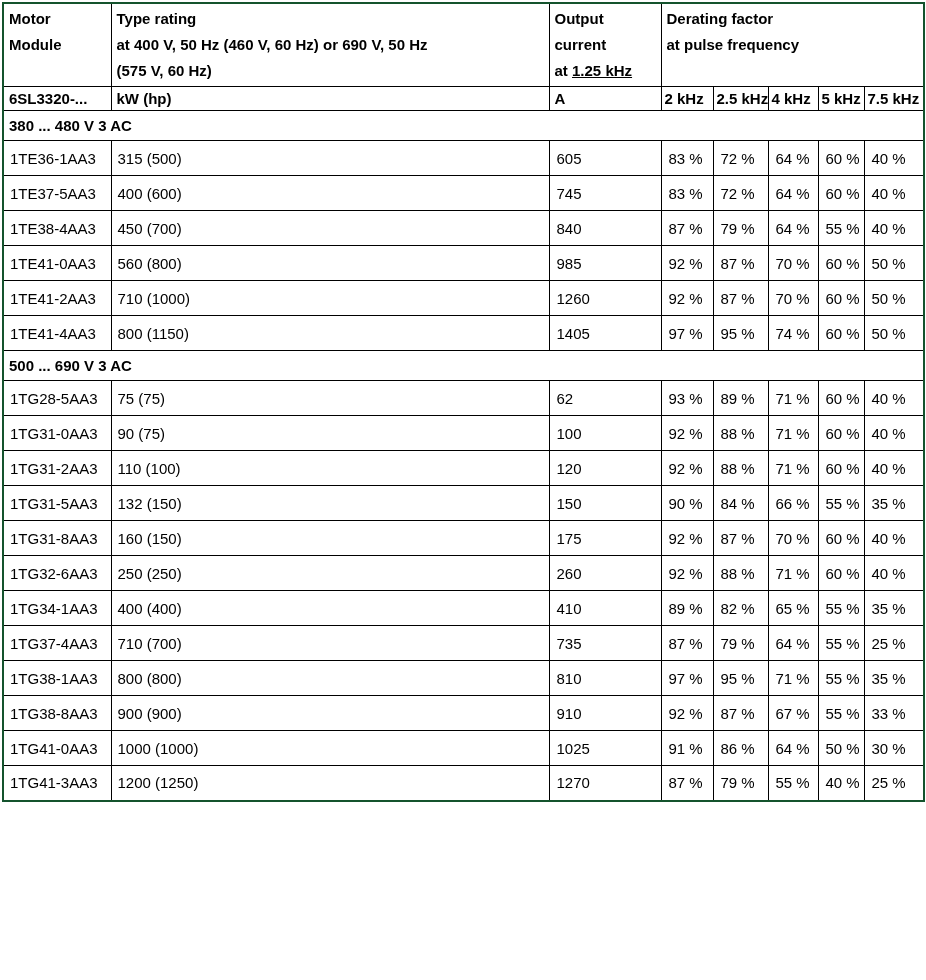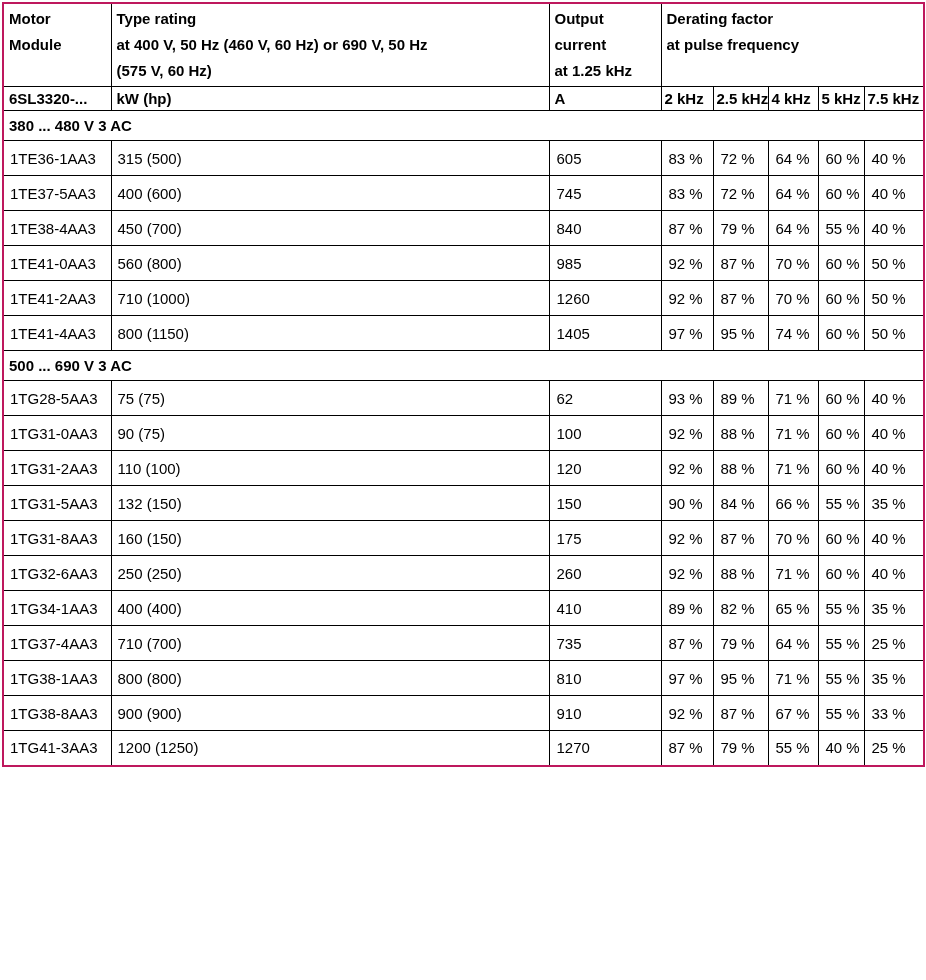--- a/index.html
+++ b/index.html
@@ -13,21 +13,21 @@
   .page {
     width: 926px;
     height: 980px;
     box-sizing: border-box;
     padding: 2px;
   }
   table.derating-table {
     border-collapse: collapse;
     table-layout: fixed;
     width: 921px;
-    border: 2px solid #be185d;
+    border: 2px solid #14532d;
   }
   table.derating-table th,
   table.derating-table td {
     border: 1px solid #000000;
     font-size: 15px;
     text-align: left;
     vertical-align: middle;
     overflow: hidden;
     box-sizing: border-box;
   }
@@ -44,20 +44,21 @@
   
   tr.header-main th {
     font-weight: bold;
     vertical-align: top;
     padding: 2px 3px 2px 5px;
     line-height: 26px;
     height: 80px;
     white-space: pre-line;
   }
   tr.header-main .u {
+    text-decoration: underline;
   }
   
   tr.header-sub th {
     font-weight: bold;
     padding: 2px 1px 2px 5px;
     height: 24px;
     white-space: nowrap;
     margin-left: 44px;
   }
   tr.header-sub th.freq { padding-left: 3px; }
@@ -278,20 +279,30 @@
           <td class="">1TG38-8AA3</td>
           <td class="">900 (900)</td>
           <td class="current-cell">910</td>
           <td class="pct">92 %</td>
           <td class="pct">87 %</td>
           <td class="pct">67 %</td>
           <td class="pct">55 %</td>
           <td class="pct">33 %</td>
         </tr>
         <tr class="data-row">
+          <td class="">1TG41-0AA3</td>
+          <td class="">1000 (1000)</td>
+          <td class="current-cell">1025</td>
+          <td class="pct">91 %</td>
+          <td class="pct">86 %</td>
+          <td class="pct">64 %</td>
+          <td class="pct">50 %</td>
+          <td class="pct">30 %</td>
+        </tr>
+        <tr class="data-row">
           <td class="">1TG41-3AA3</td>
           <td class="">1200 (1250)</td>
           <td class="current-cell">1270</td>
           <td class="pct">87 %</td>
           <td class="pct">79 %</td>
           <td class="pct">55 %</td>
           <td class="pct">40 %</td>
           <td class="pct">25 %</td>
         </tr>
       </tbody>

